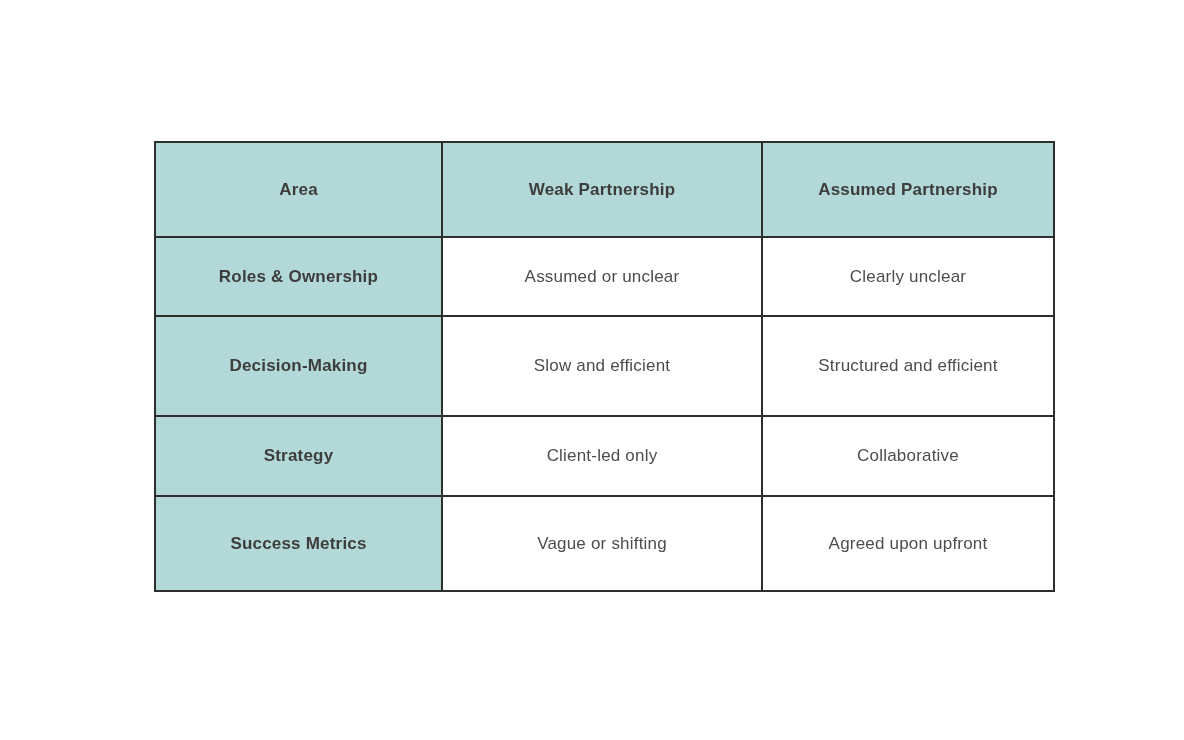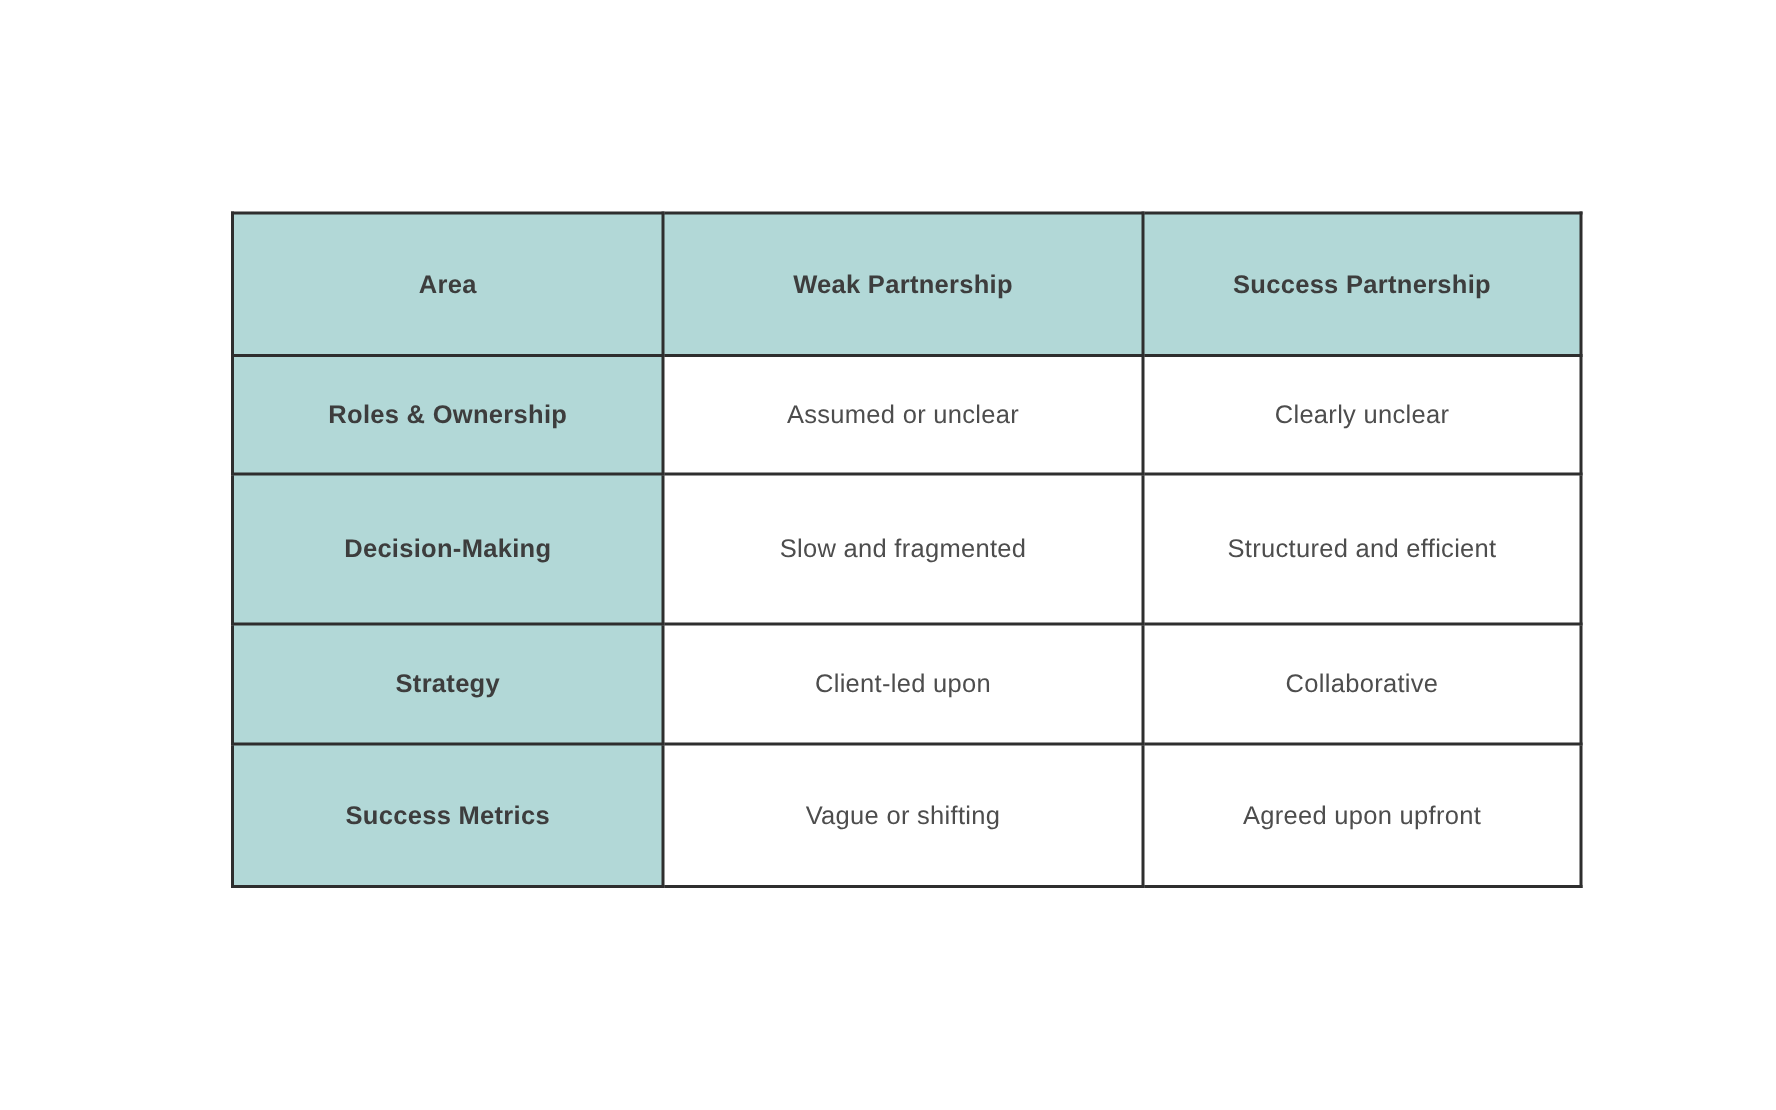--- a/index.html
+++ b/index.html
@@ -65,37 +65,37 @@
   <table class="cmp-table">
     <colgroup>
       <col class="c1">
         <col class="c2">
         <col class="c3">
     </colgroup>
     <thead>
       <tr class="rh-header">
         <th>Area</th>
         <th>Weak Partnership</th>
-        <th>Success Partnership</th>
+        <th>Assumed Partnership</th>
       </tr>
     </thead>
     <tbody>
       <tr class="rh-a">
         <th>Roles &amp; Ownership</th>
         <td>Assumed or unclear</td>
         <td>Clearly unclear</td>
       </tr>
       <tr class="rh-b">
         <th>Decision-Making</th>
-        <td>Slow and fragmented</td>
+        <td>Slow and efficient</td>
         <td>Structured and efficient</td>
       </tr>
       <tr class="rh-c">
         <th>Strategy</th>
-        <td>Client-led upon</td>
+        <td>Client-led only</td>
         <td>Collaborative</td>
       </tr>
       <tr class="rh-d">
         <th>Success Metrics</th>
         <td>Vague or shifting</td>
         <td>Agreed upon upfront</td>
       </tr>
     </tbody>
   </table>
 </div>

